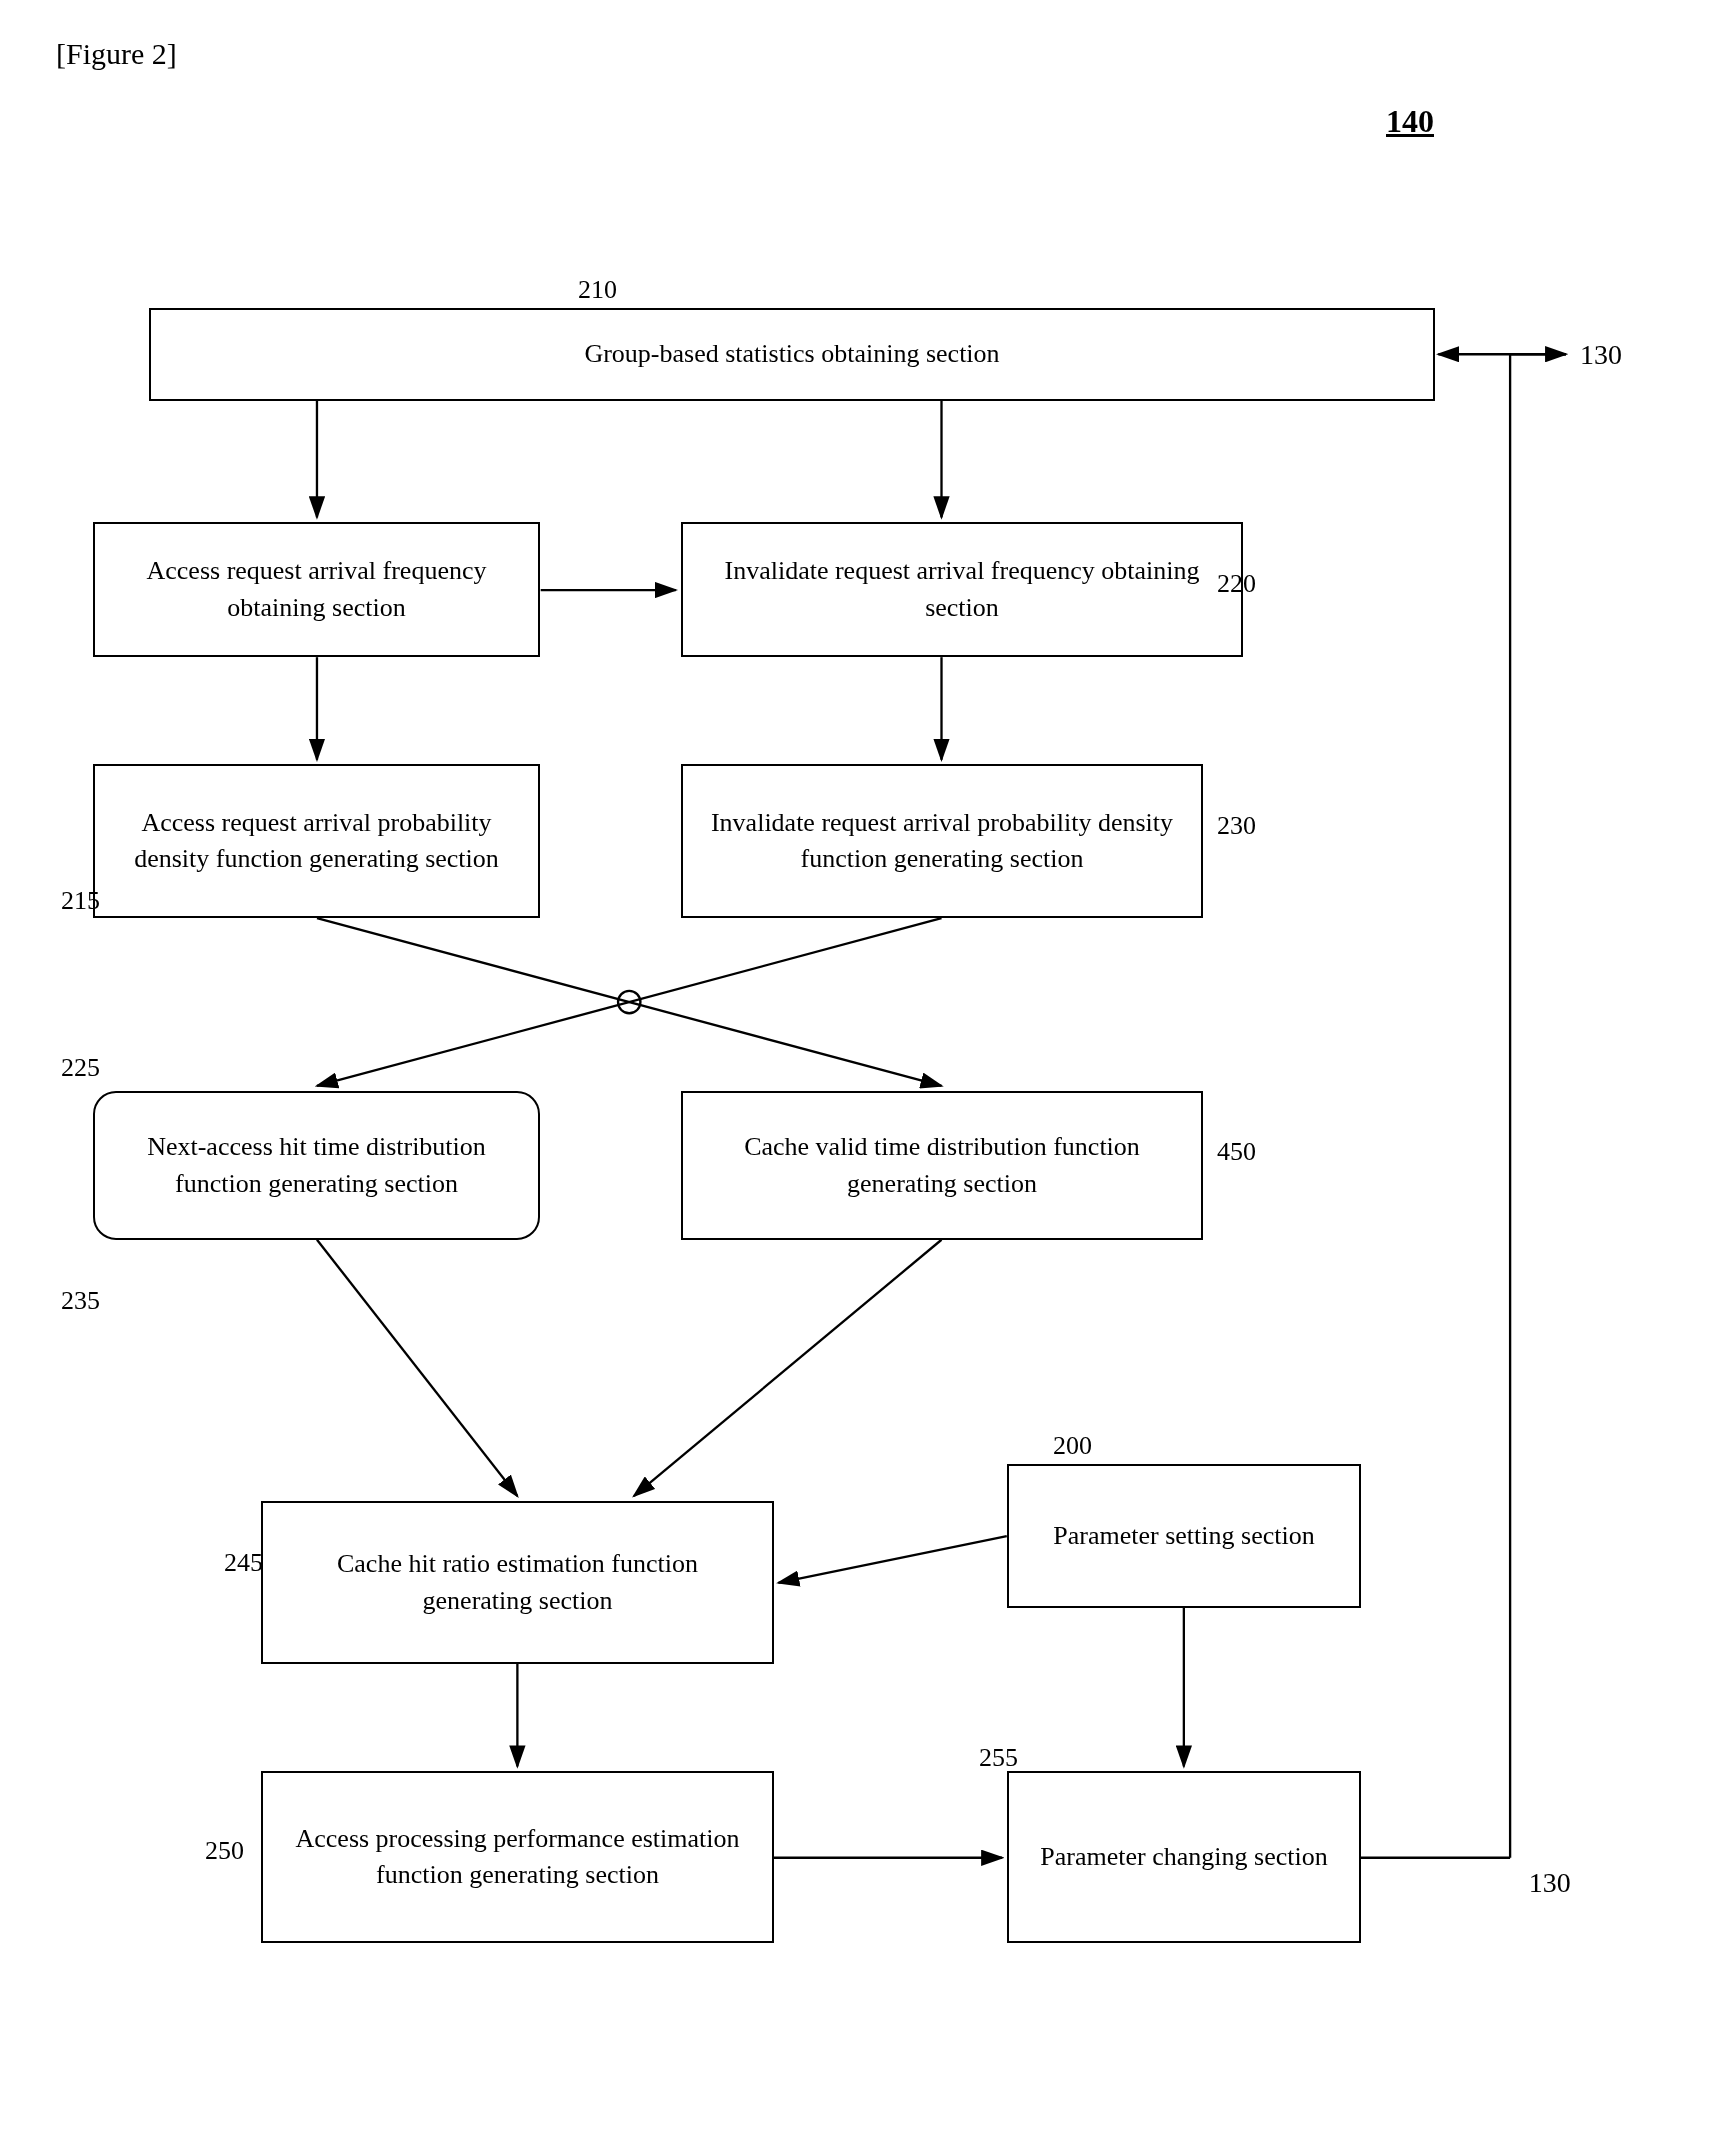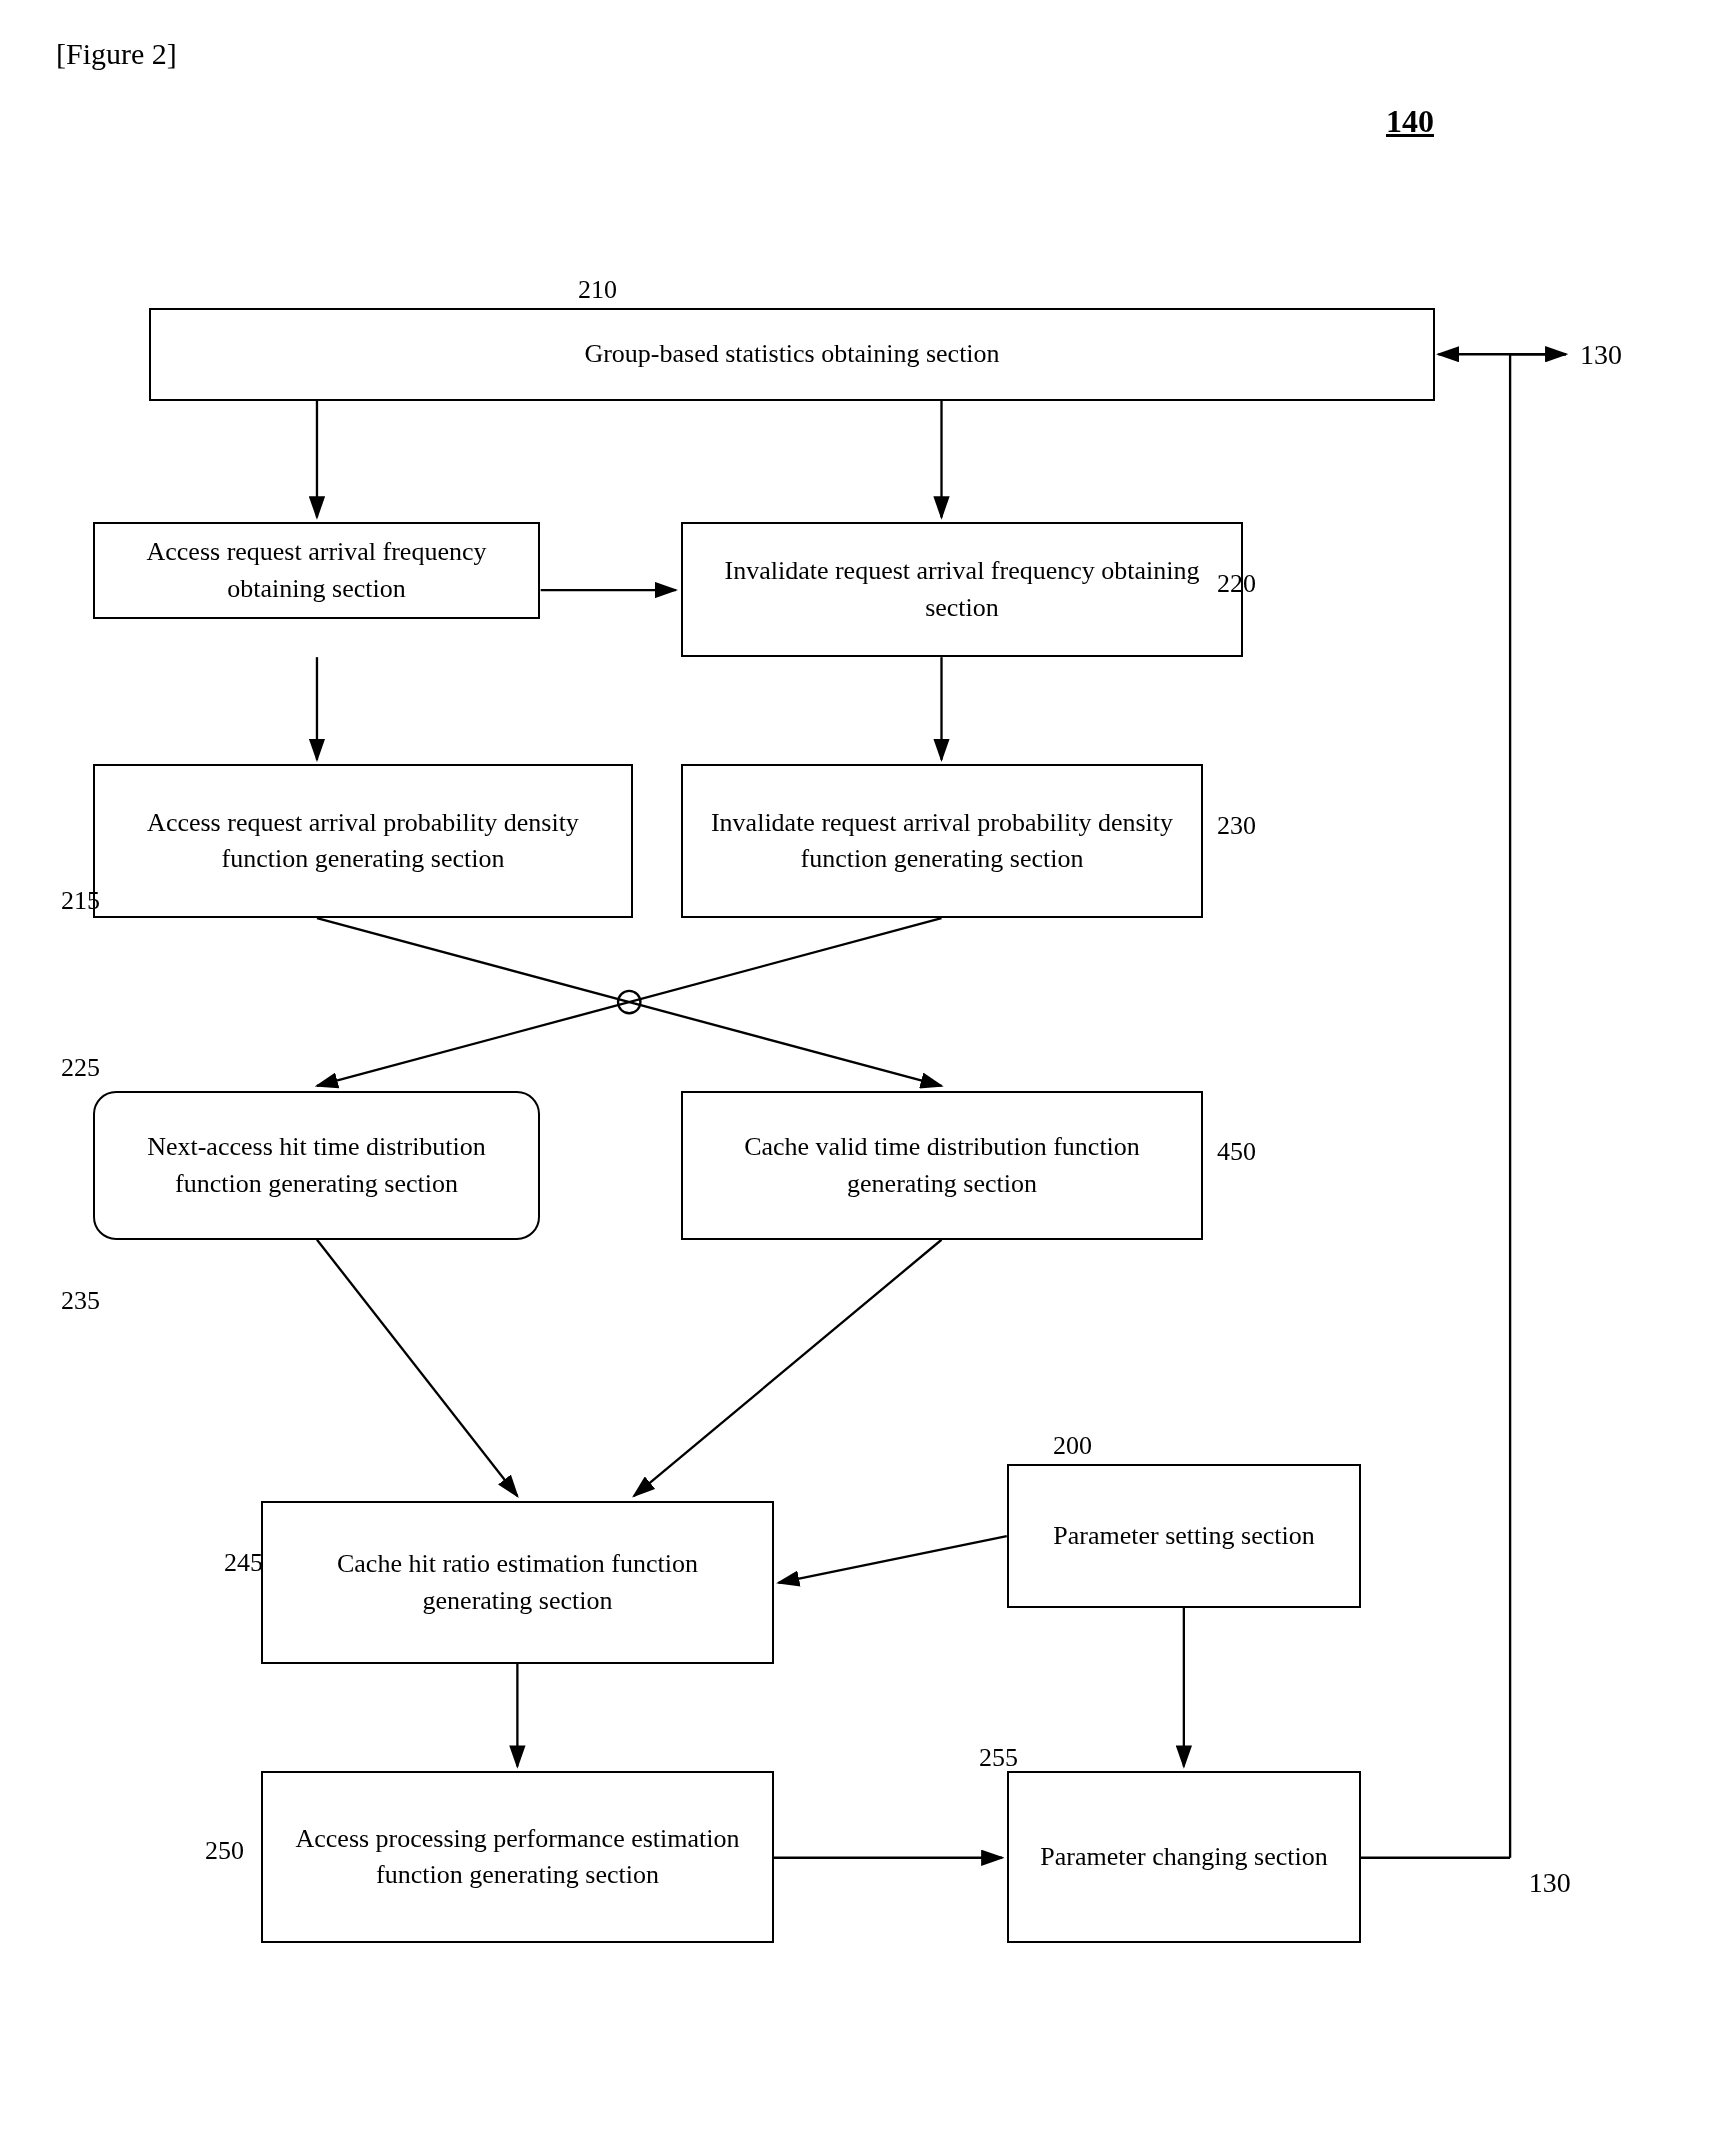--- a/index.html
+++ b/index.html
@@ -56,31 +56,31 @@
 <div class="page-label">[Figure 2]</div>
 
 <div class="label-140">140</div>
 
 <div class="box" style="left: 149px; top: 308px; width: 1286px; height: 93px;">
   <span>Group-based statistics obtaining section</span>
 </div>
 
 <div class="ref" style="left: 578px; top: 275px;">210</div>
 
-<div class="box" style="left: 93px; top: 522px; width: 447px; height: 97px;">
+<div class="box" style="left: 93px; top: 522px; width: 447px; height: 135px;">
   <span>Access request arrival frequency obtaining section</span>
 </div>
 
 <div class="box" style="left: 681px; top: 522px; width: 562px; height: 135px;">
   <span>Invalidate request arrival frequency obtaining section</span>
 </div>
 
 <div class="ref" style="left: 1217px; top: 569px;">220</div>
 
-<div class="box" style="left: 93px; top: 764px; width: 540px; height: 154px;">
+<div class="box" style="left: 93px; top: 764px; width: 447px; height: 154px;">
   <span>Access request arrival probability density function generating section</span>
 </div>
 
 <div class="ref" style="left: 61px; top: 886px;">215</div>
 
 <div class="box" style="left: 681px; top: 764px; width: 522px; height: 154px;">
   <span>Invalidate request arrival probability density function generating section</span>
 </div>
 
 <div class="ref" style="left: 1217px; top: 811px;">230</div>

